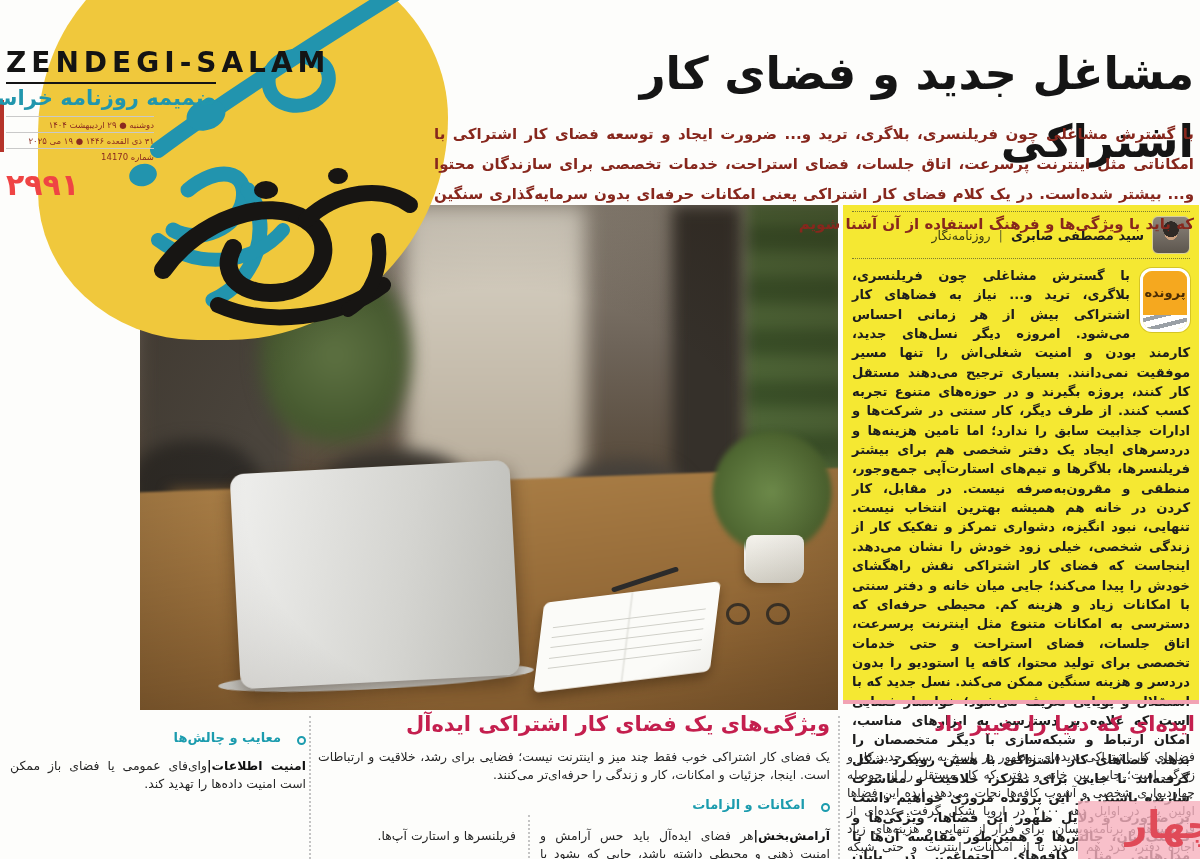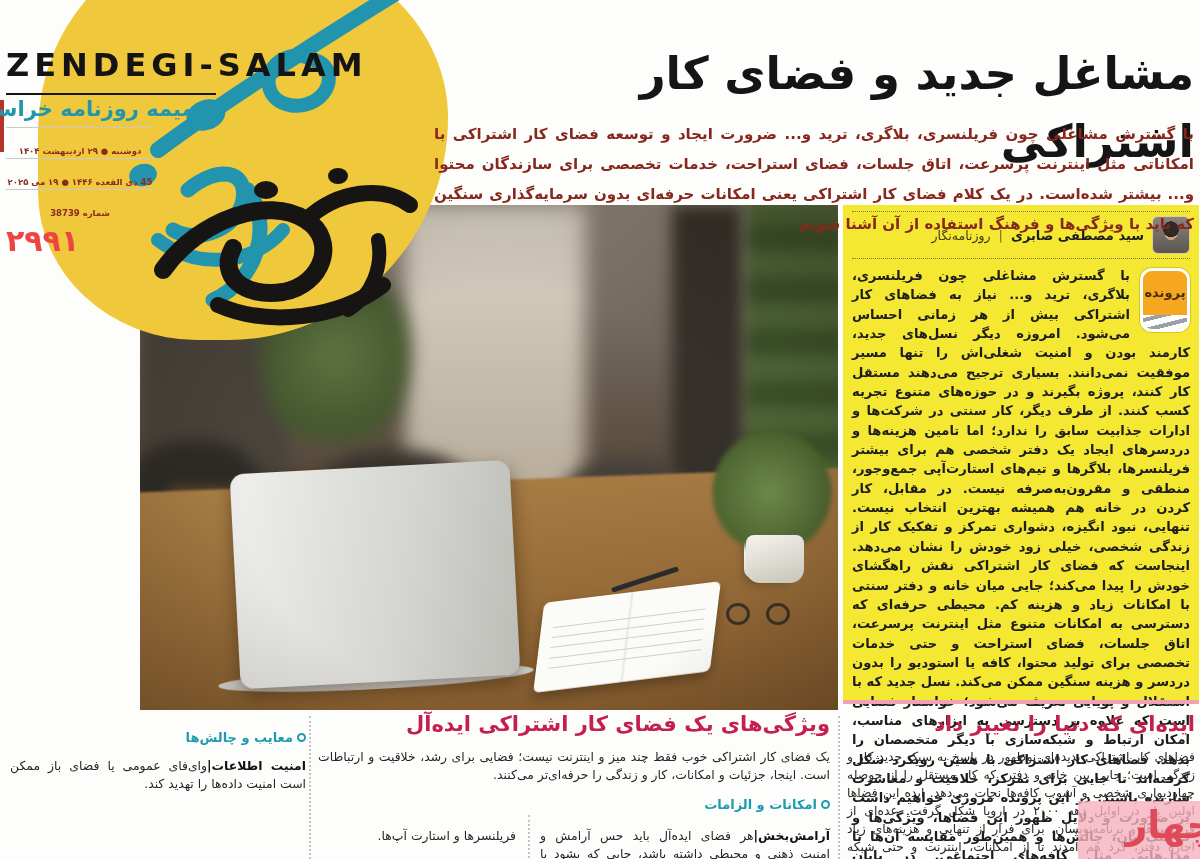--- a/index.html
+++ b/index.html
@@ -4,27 +4,27 @@
 <style>
   html,body{margin:0;padding:0;background:#e8e8e8;}
   *{box-sizing:border-box;}
   .page{
     position:relative;width:1200px;height:859px;margin:0 auto;
     background:#fdfdfb;overflow:hidden;
     font-family:"DejaVu Sans",sans-serif;
   }
   
   .masthead{position:absolute;left:6px;top:46px;width:210px;z-index:7;}
-  .latin-title{font-size:32px;font-weight:bold;letter-spacing:5px;color:#141414;
-    border-bottom:2px solid #141414;padding-bottom:9px;white-space:nowrap;}
+  .latin-title{font-size:28px;font-weight:bold;letter-spacing:5px;color:#141414;
+    border-bottom:2px solid #141414;padding-bottom:3px;white-space:nowrap;}
   .persian-subtitle{direction:rtl;font-size:21px;font-weight:bold;color:#2196ad;
     margin-top:2px;text-align:left;white-space:nowrap;}
   .date-block{width:148px;margin-top:6px;direction:rtl;}
   .date-row{border-top:1px solid #c9c9c9;font-size:8.5px;color:#8a2a20;
-    padding:18px 0 2px;text-align:center;white-space:nowrap;font-weight:bold;}
+    padding:3px 0 2px;text-align:right;white-space:nowrap;}
   .issue-number{font-size:30px;font-weight:bold;color:#ef4444;direction:rtl;
     text-align:left;margin-top:3px;letter-spacing:2px;}
   .red-bar{position:absolute;left:0;top:100px;width:4px;height:52px;background:#b5342a;z-index:7;}
   
   .blob{position:absolute;left:38px;top:-60px;width:410px;height:400px;z-index:4;
     background:#f0c83c;border-radius:46% 54% 58% 42% / 52% 48% 60% 40%;}
   .blob svg{position:absolute;left:0;top:0;}
   
   .headline{position:absolute;right:6px;top:10px;width:745px;z-index:5;
     direction:rtl;text-align:right;font-size:45px;font-weight:bold;color:#151515;
@@ -93,21 +93,21 @@
   .badge-top{height:44px;background:#f5a81f;display:flex;align-items:center;justify-content:center;
     font-size:13px;font-weight:bold;color:#4a2c04;}
   .badge-waves{height:17px;background:
     repeating-linear-gradient(-14deg,#9aa0a6 0 4px,#ffffff 4px 10px);}
   
   .pink-rule{position:absolute;left:843px;top:700px;width:356px;height:4px;background:#f2a3b3;z-index:3;}
   .vdiv{position:absolute;top:716px;height:143px;border-left:2px dotted #c4c4c4;z-index:3;}
   .vdiv-a{left:309px;} .vdiv-b{left:838px;}
   .section{position:absolute;z-index:3;direction:rtl;}
   .sec-title{font-size:21px;font-weight:bold;color:#c41f4e;text-align:right;margin:0 0 7px;}
-  .subhead{display:flex;align-items:center;gap:4px;justify-content:flex-start;
+  .subhead{display:flex;align-items:flex-end;gap:16px;justify-content:flex-start;
     color:#1c9cae;font-size:13px;font-weight:bold;margin:4px 0 3px;}
   .o-bullet{width:9px;height:9px;border:2px solid #1c9cae;border-radius:50%;flex:0 0 auto;}
   .small-body{font-size:12.4px;line-height:18px;color:#262626;text-align:justify;}
   .small-body b{color:#111;}
   .sec-challenges{left:10px;top:726px;width:296px;}
   .sec-ideal{left:318px;top:712px;width:512px;}
   .sec-history{left:847px;top:712px;width:348px;}
   .ideal-cols{display:flex;gap:0;margin-top:2px;}
   .ideal-col-r{width:300px;padding-left:10px;}
   .ideal-col-l{width:202px;border-left:0;border-right:2px dotted #c4c4c4;padding-right:12px;}
@@ -122,22 +122,22 @@
 <body>
 
 <div class="page">
 
   <div class="red-bar"></div>
   <header class="masthead">
     <div class="latin-title">ZENDEGI-SALAM</div>
     <div class="persian-subtitle">ضمیمه روزنامه خراسان</div>
     <div class="date-block">
       <div class="date-row">دوشنبه ● ۲۹ اردیبهشت ۱۴۰۴</div>
-      <div class="date-row">45 ذی القعده ۱۴۴۶ ● ۱۹ می ۲۰۲۵</div>
-      <div class="date-row">شماره 38739</div>
+      <div class="date-row">۳۱ ذی القعده ۱۴۴۶ ● ۱۹ می ۲۰۲۵</div>
+      <div class="date-row">شماره 14170</div>
     </div>
     <div class="issue-number">۲۹۹۱</div>
   </header>
 
   <div class="blob">
     <svg width="410" height="400" viewBox="0 0 410 400">
 
       <g stroke="#2294ae" fill="none" stroke-linecap="round">
         <path d="M120 210 C 200 150, 330 70, 395 30" stroke-width="16"></path>
         <path d="M275 120 c -20 -12, -48 2, -44 26 c 4 22, 36 26, 52 10 c 14 -14, 8 -34, -8 -36" stroke-width="14"></path>

